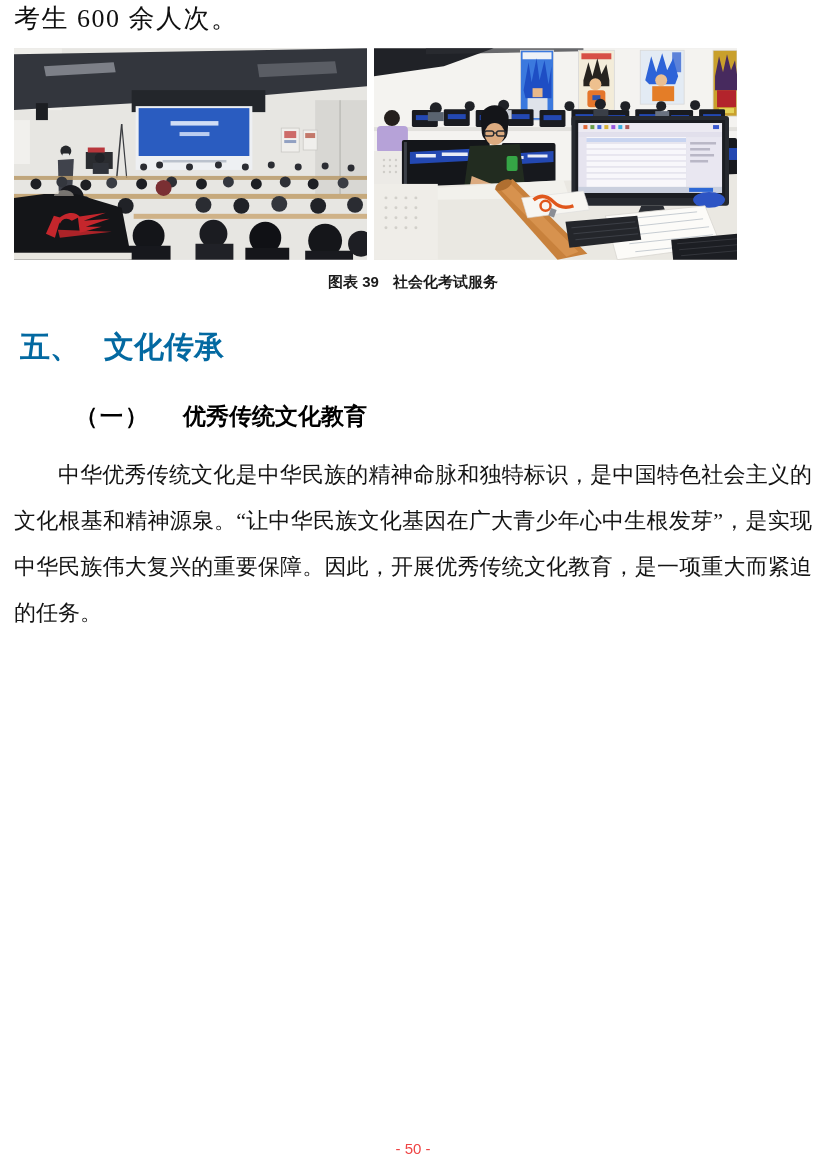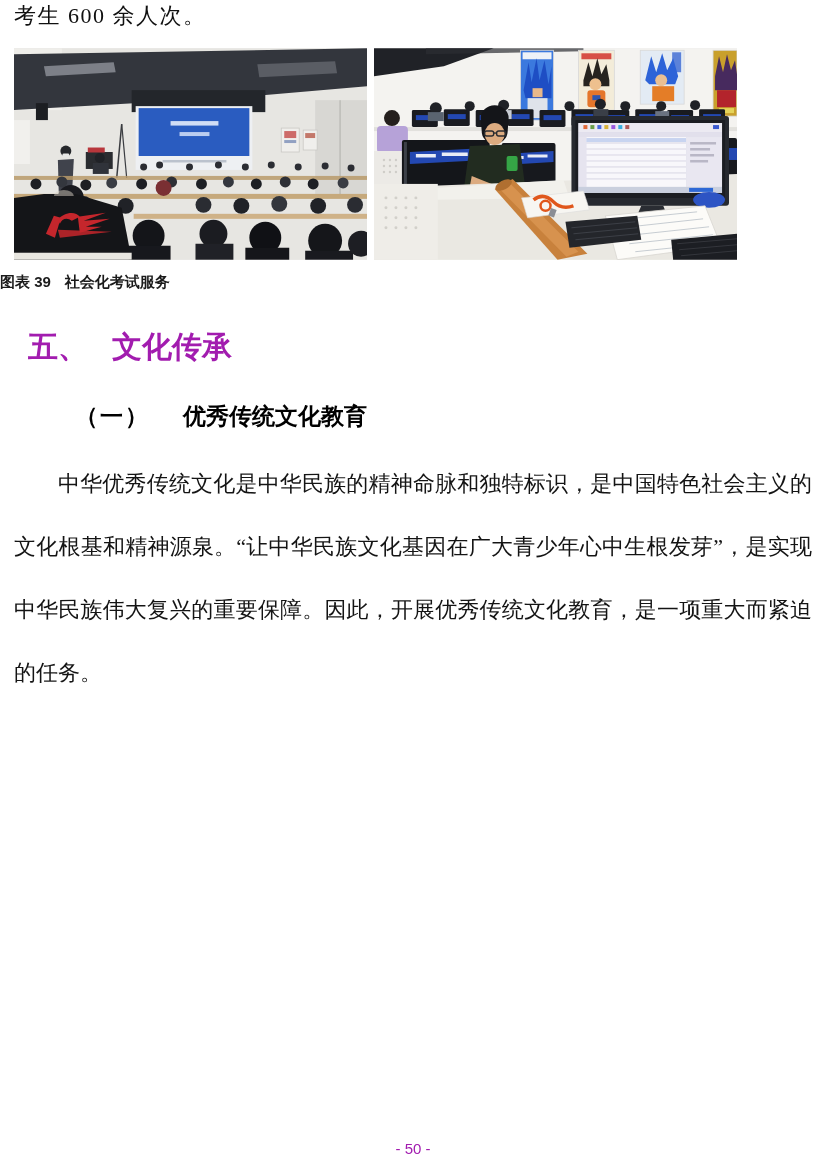--- a/index.html
+++ b/index.html
@@ -1,35 +1,35 @@
 <!DOCTYPE html>
 <html style="--screen-blue: #2a5cc0; --banner-blue: #2348b2; --poster-blue: #3b79de; --logo-red: #c5262c; --wood: #c8813c;"><head>
 <meta charset="utf-8">
 <style>
   html,body{margin:0;padding:0;}
   body{
     width:826px;height:1169px;background:#ffffff;position:relative;overflow:hidden;
     font-family:"Liberation Serif","DejaVu Serif",serif;color:#141414;
   }
-  .intro{position:absolute;top:1px;left:14px;font-size:22px;letter-spacing:1.5px;color:#101010;}
+  .intro{position:absolute;top:1px;left:14px;font-size:26px;letter-spacing:1.5px;color:#101010;}
   .figure{position:absolute;top:48px;left:14px;width:723px;display:flex;gap:7px;}
   svg.photo{display:block;background:#eee;}
-  .caption{position:absolute;top:273px;left:0;width:826px;
+  .caption{position:absolute;top:273px;left:0;width:826px;text-align:center;
     font-family:"Liberation Sans","DejaVu Sans",sans-serif;font-weight:bold;font-size:15px;color:#1b1b1b;}
   .caption .cap-title{margin-left:14px;}
-  .heading{position:absolute;top:327px;left:28px;
-    font-family:Liberation Sans, sans-serif;font-weight:bold;font-size:30px;color:#a21caf;}
+  .heading{position:absolute;top:327px;left:20px;
+    font-family:Liberation Sans, sans-serif;font-weight:bold;font-size:30px;color:#0369a1;}
   .heading .num{margin-right:24px;}
   .subheading{position:absolute;top:401px;left:75px;font-weight:bold;font-size:23px;color:#000;}
   .subheading .num{margin-right:33px;letter-spacing:2px;}
   .bodytext{position:absolute;top:452px;left:14px;width:798px;
-    font-size:22px;line-height:63px;text-align:justify;}
+    font-size:22px;line-height:46px;text-align:justify;}
   .bodytext p{margin:0;text-indent:2em;}
   .pageno{position:absolute;top:1140px;left:0;width:826px;text-align:center;
-    font-family:"Liberation Sans","DejaVu Sans",sans-serif;font-size:15px;color:#a21caf;}
+    font-family:"Liberation Sans","DejaVu Sans",sans-serif;font-size:15px;color:#ef4444;}
 </style>
 </head>
 <body>
 
 <div class="page">
 
   <div class="intro">考生 600 余人次。</div>
 
   <div class="figure">
 

